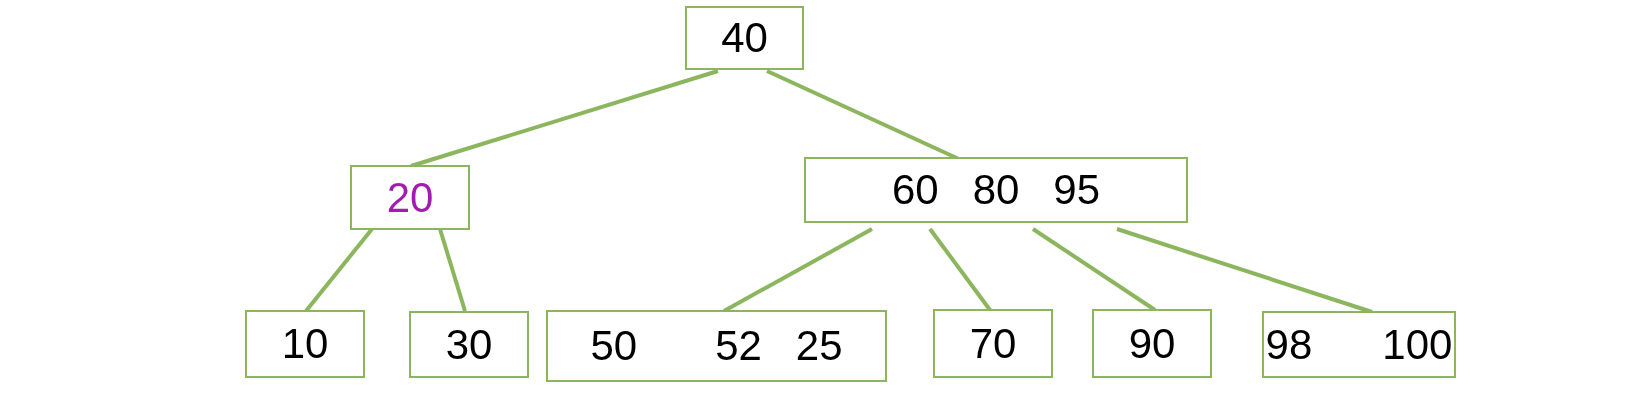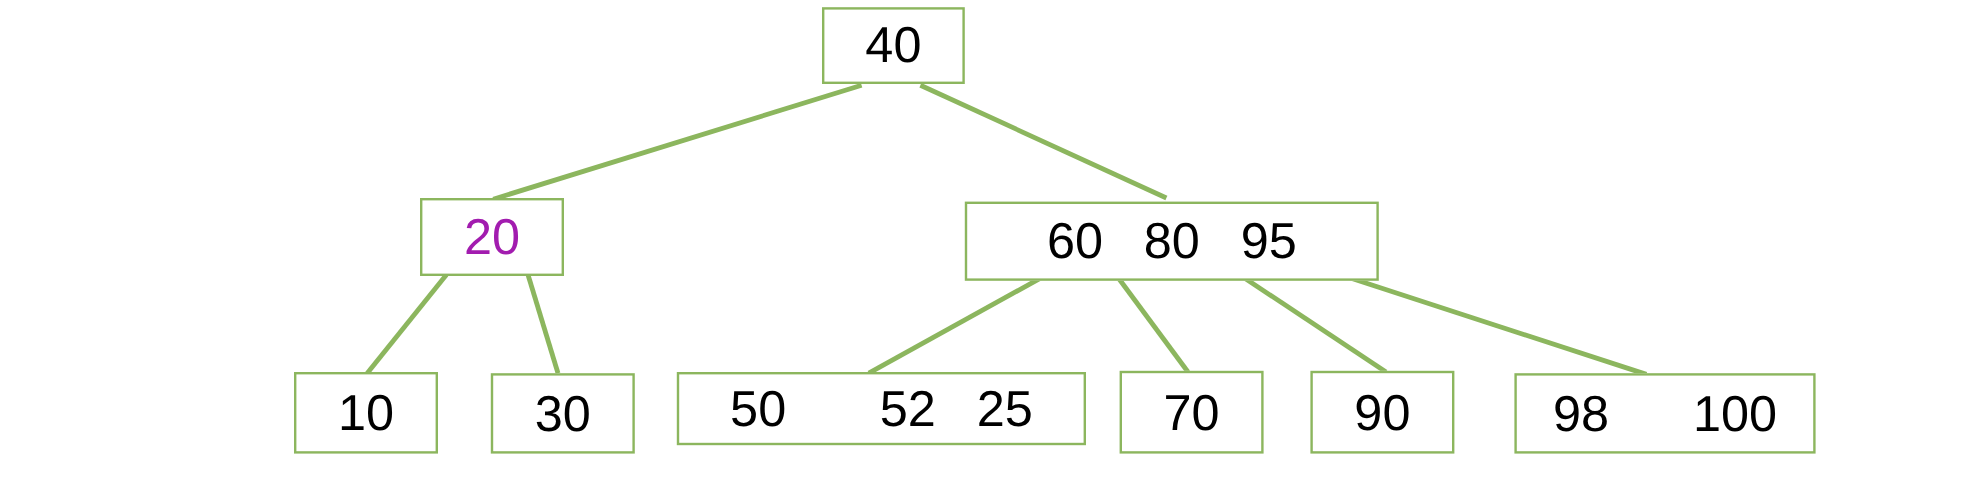--- a/index.html
+++ b/index.html
@@ -53,40 +53,40 @@
       <line x1="1033" y1="229" x2="1155" y2="310" stroke="#8CB65E" stroke-width="4"></line>
       <line x1="1117" y1="229" x2="1372" y2="312" stroke="#8CB65E" stroke-width="4"></line>
     </svg>
   <div id="nodes-layer">
       <div class="tree-node" style="left: 685px; top: 6px; width: 119px; height: 64px; border-color: rgb(140, 182, 94);">
         <span class="node-key" style="color: rgb(0, 0, 0);">40</span>
       </div>
       <div class="tree-node" style="left: 350px; top: 165px; width: 120px; height: 65px; border-color: rgb(140, 182, 94);">
         <span class="node-key" style="color: #a21caf;">20</span>
       </div>
-      <div class="tree-node" style="left: 804px; top: 168px; width: 345px; height: 66px; border-color: rgb(140, 182, 94);">
+      <div class="tree-node" style="left: 804px; top: 157px; width: 384px; height: 66px; border-color: rgb(140, 182, 94);">
         <span class="node-key" style="color: rgb(0, 0, 0);">60</span>
         <span class="node-key" style="color: rgb(0, 0, 0);">80</span>
         <span class="node-key" style="color: rgb(0, 0, 0);">95</span>
       </div>
       <div class="tree-node" style="left: 245px; top: 310px; width: 120px; height: 68px; border-color: rgb(140, 182, 94);">
         <span class="node-key" style="color: rgb(0, 0, 0);">10</span>
       </div>
       <div class="tree-node" style="left: 409px; top: 311px; width: 120px; height: 67px; border-color: rgb(140, 182, 94);">
         <span class="node-key" style="color: rgb(0, 0, 0);">30</span>
       </div>
-      <div class="tree-node" style="left: 564px; top: 310px; width: 341px; height: 61px; border-color: rgb(140, 182, 94);">
+      <div class="tree-node" style="left: 546px; top: 310px; width: 341px; height: 72px; border-color: rgb(140, 182, 94);">
         <span class="node-key" style="color: rgb(0, 0, 0);">50</span>
         <span class="node-key" style="color: rgb(0, 0, 0); margin-left: 44px;">52</span>
         <span class="node-key" style="color: rgb(0, 0, 0);">25</span>
       </div>
       <div class="tree-node" style="left: 933px; top: 309px; width: 120px; height: 69px; border-color: rgb(140, 182, 94);">
         <span class="node-key" style="color: rgb(0, 0, 0);">70</span>
       </div>
       <div class="tree-node" style="left: 1092px; top: 309px; width: 120px; height: 69px; border-color: rgb(140, 182, 94);">
         <span class="node-key" style="color: rgb(0, 0, 0);">90</span>
       </div>
-      <div class="tree-node" style="left: 1262px; top: 311px; width: 251px; height: 67px; border-color: rgb(140, 182, 94);">
+      <div class="tree-node" style="left: 1262px; top: 311px; width: 194px; height: 67px; border-color: rgb(140, 182, 94);">
         <span class="node-key" style="color: rgb(0, 0, 0);">98</span>
         <span class="node-key" style="color: rgb(0, 0, 0); margin-left: 36px;">100</span>
       </div>
     </div>
 </div>
 
 </body></html>

